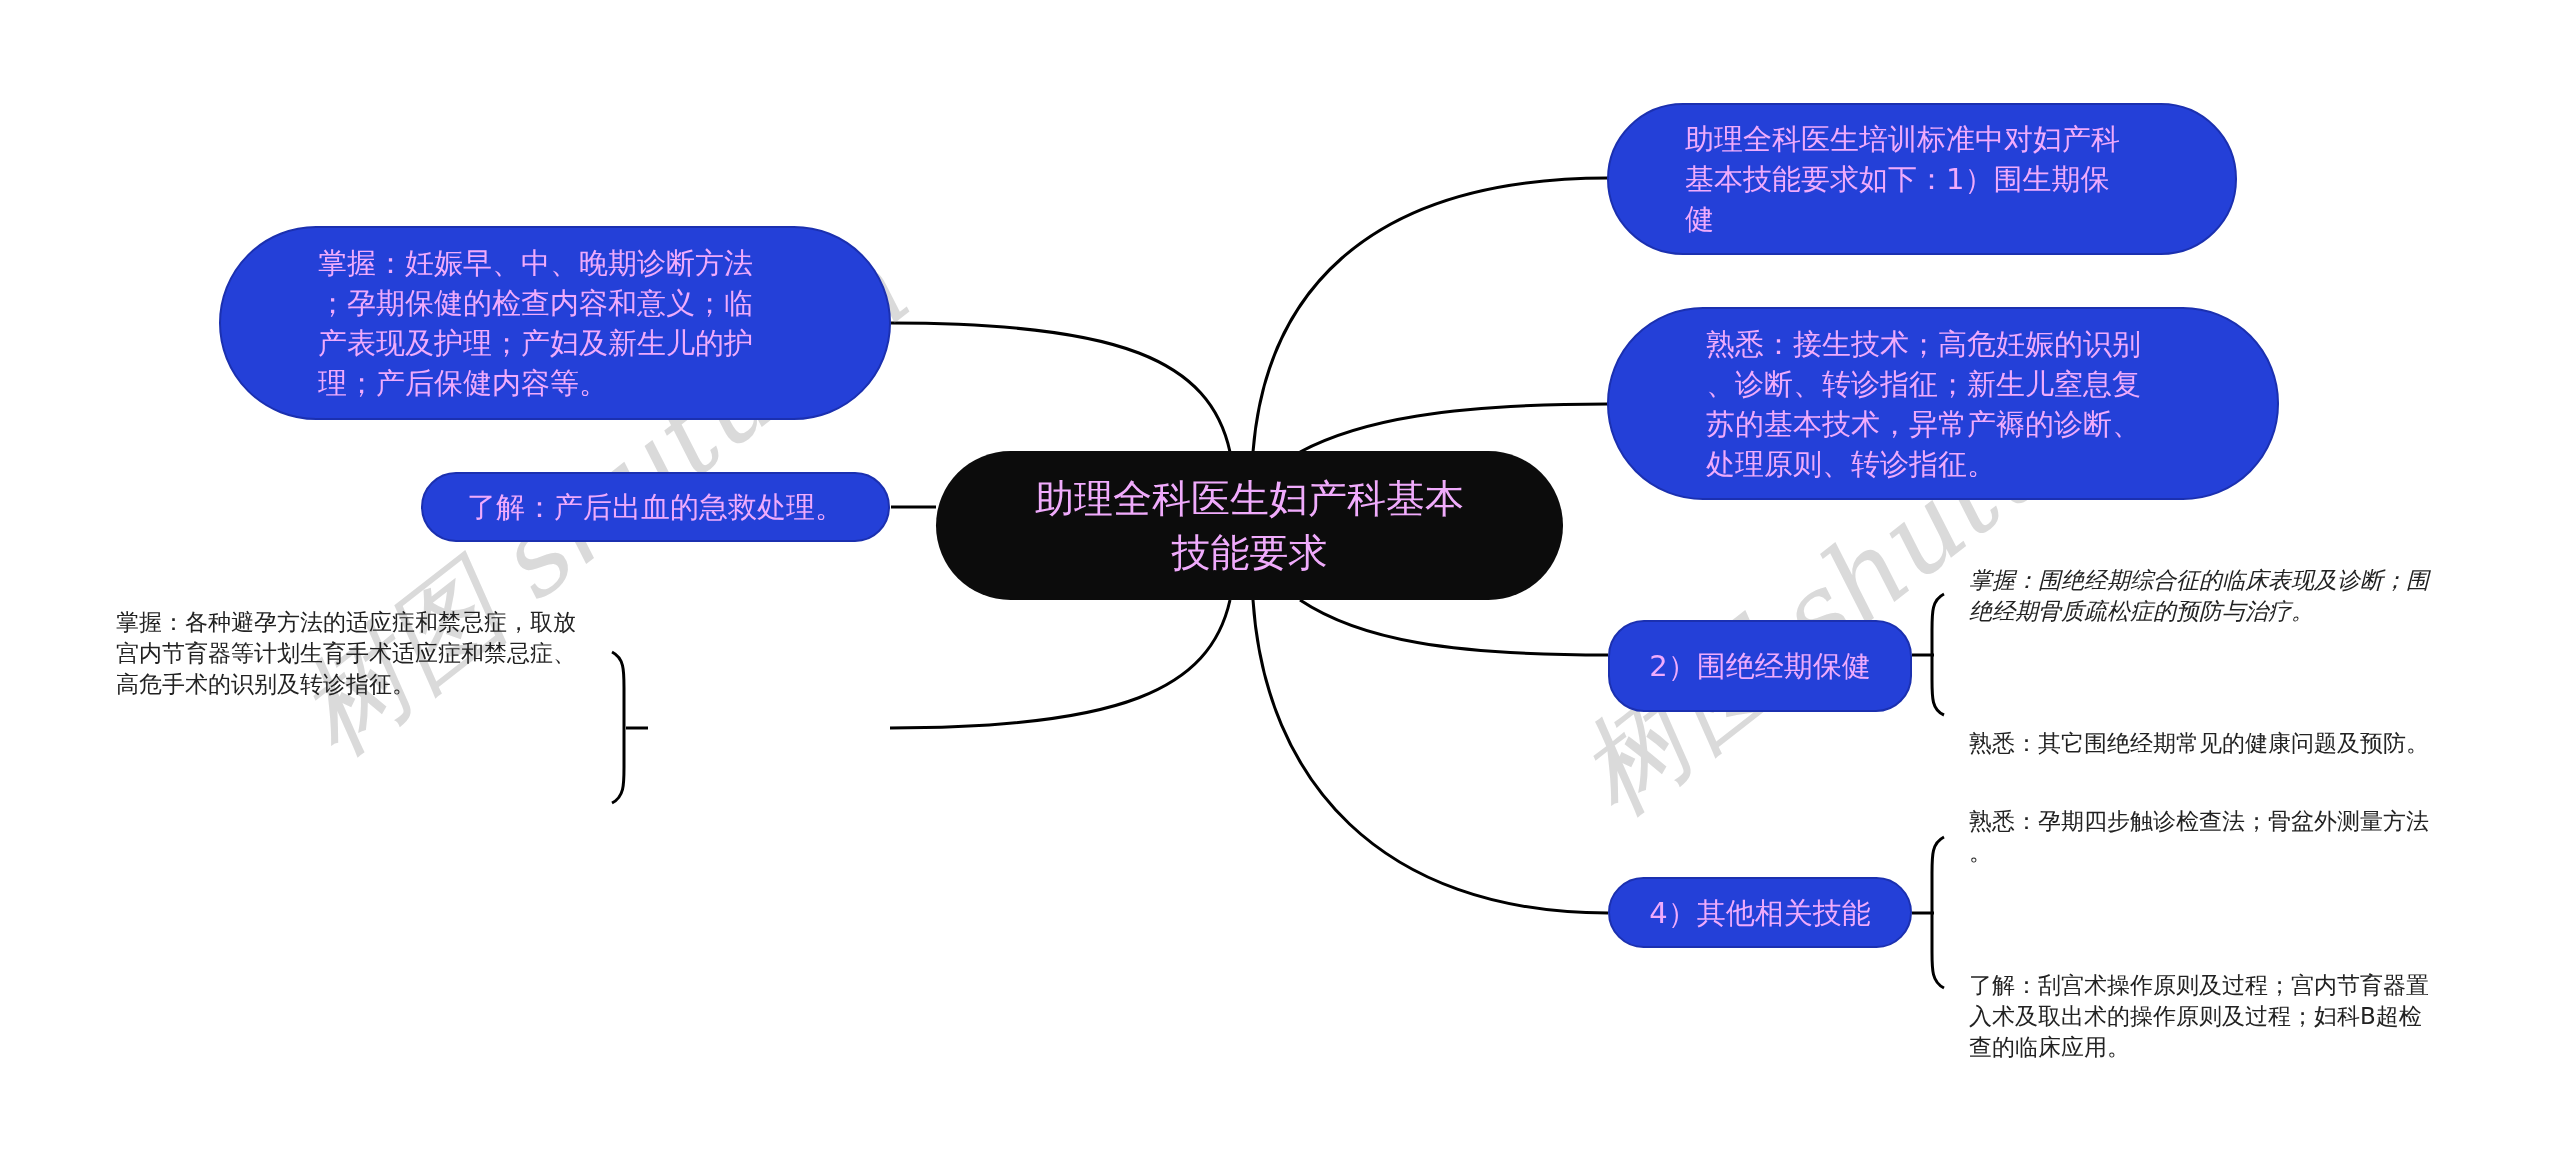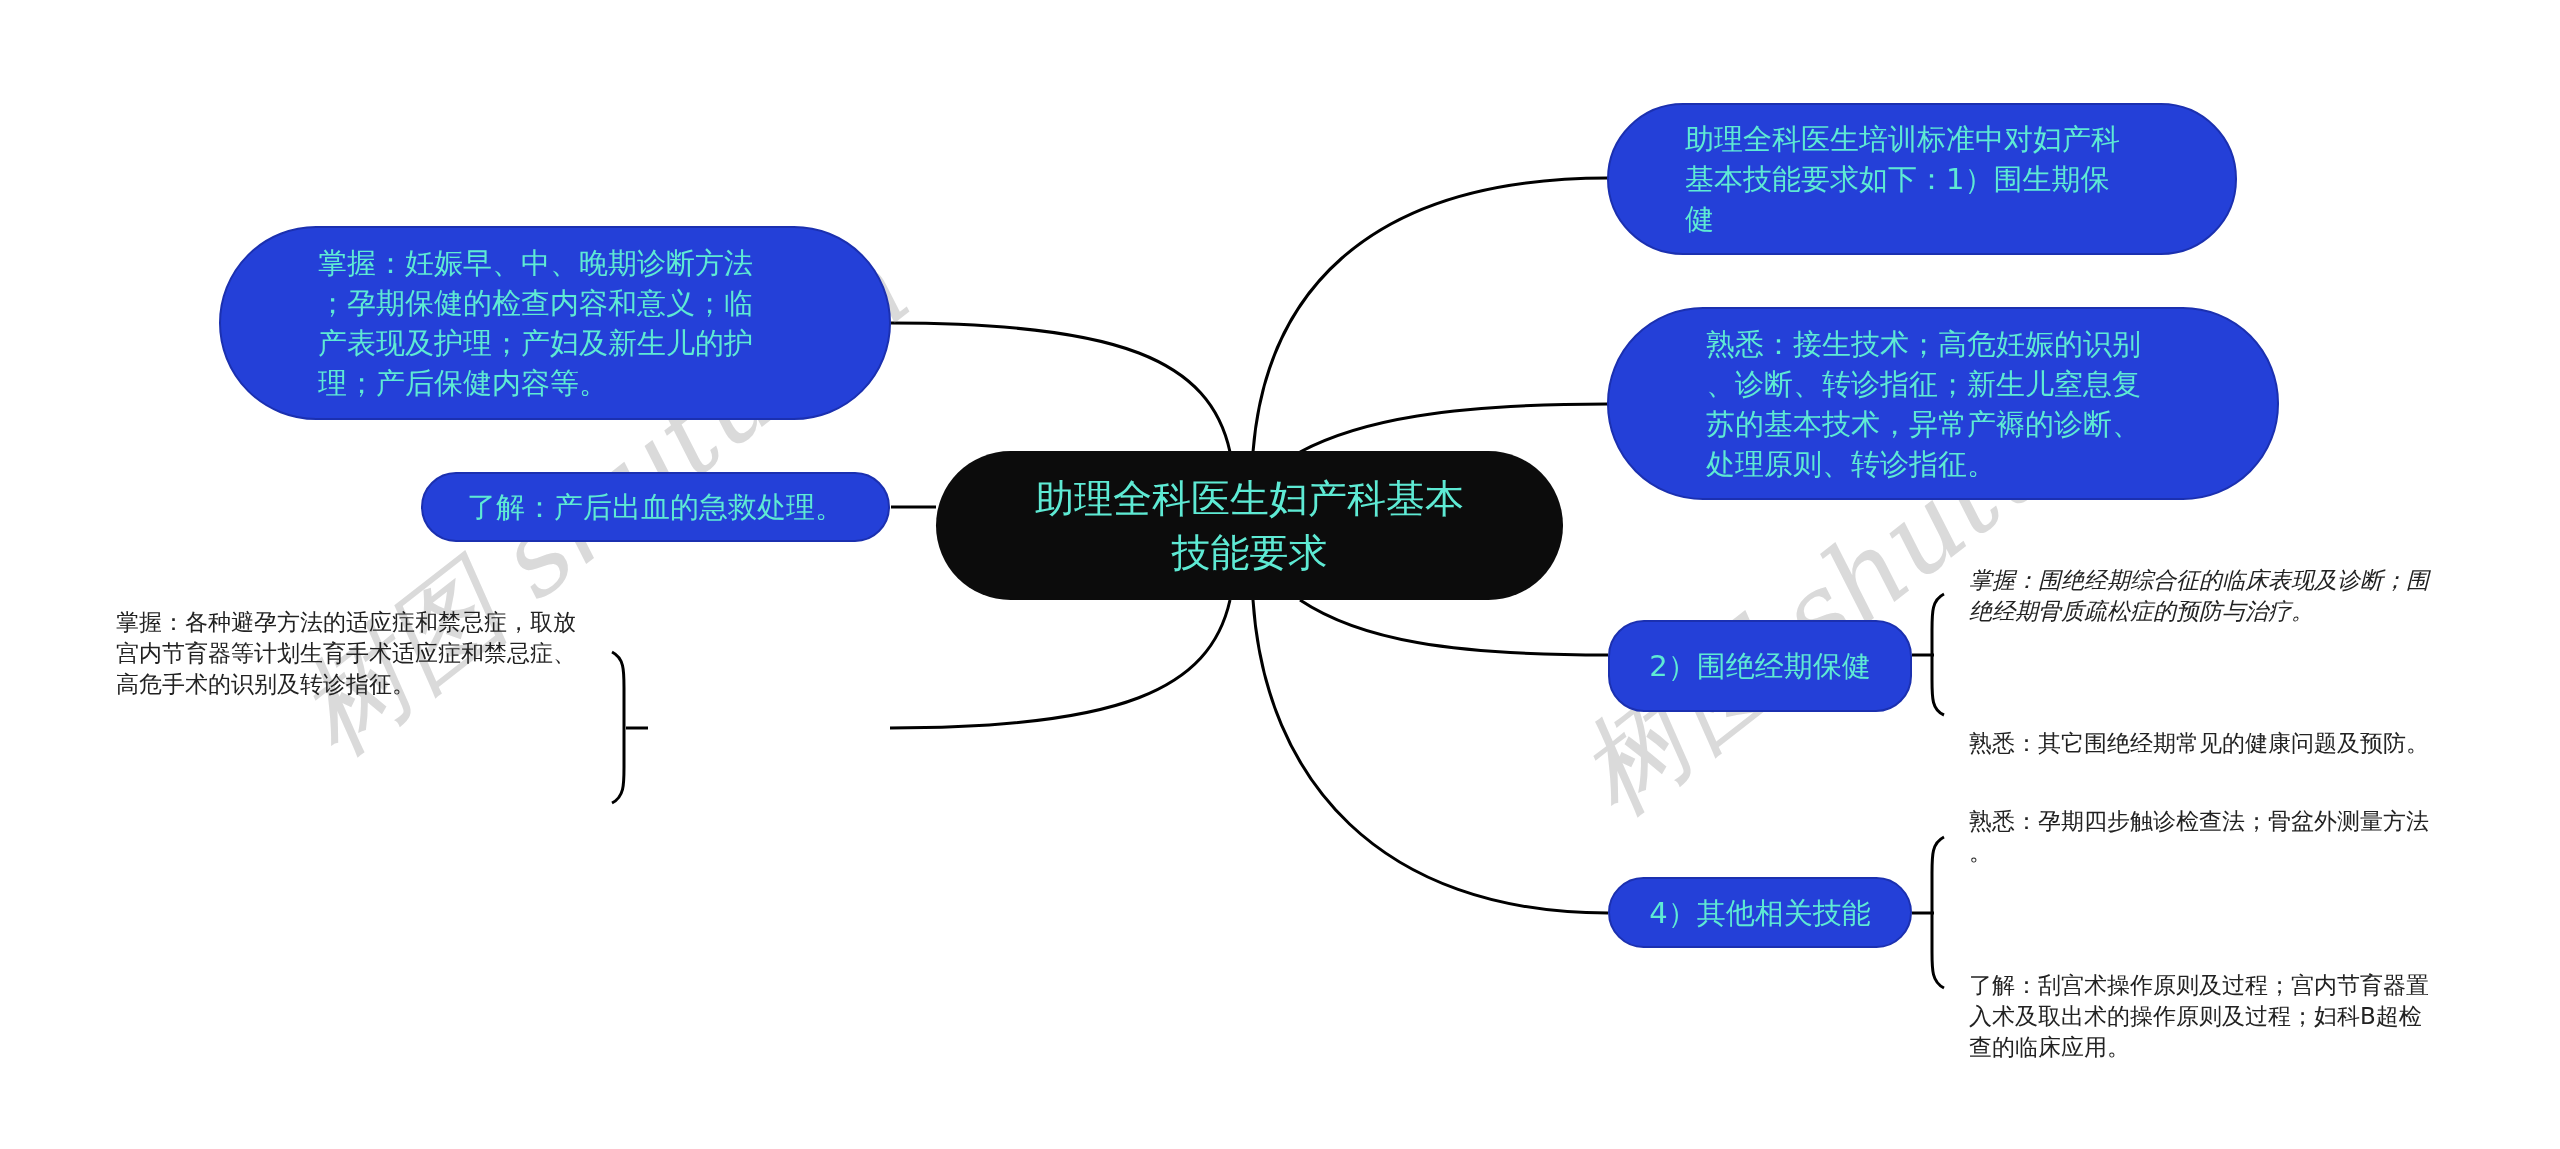--- a/index.html
+++ b/index.html
@@ -1,19 +1,19 @@
 <!DOCTYPE html>
 <html><head>
 <meta charset="utf-8">
 <style>
   html, body { margin:0; padding:0; }
   body { width:2560px; height:1149px; position:relative; background:#ffffff; overflow:hidden; font-family:"DejaVu Sans","Liberation Sans",sans-serif; }
   #canvas { position:absolute; left:0; top:0; width:2560px; height:1149px; }
   svg.links { position:absolute; left:0; top:0; width:2560px; height:1149px; }
-  .node { position:absolute; box-sizing:border-box; display:flex; align-items:center; color:#5eead4; }
+  .node { position:absolute; box-sizing:border-box; display:flex; align-items:center; color:#f0abfc; }
   .node.root { background:#0c0c0c; border-radius:75px; justify-content:center; text-align:center; font-size:39px; line-height:54px; padding:0 60px; }
   .node.blue { background:#2440d8; border:2px solid #1b30b0; }
   .node.blue.big { font-size:29px; line-height:40px; }
   .node.blue.small { justify-content:center; font-size:29px; line-height:40px; }
   .node .txt { white-space:pre-line; }
   .leaf { position:absolute; color:#222222; font-size:23px; line-height:31px; white-space:pre-line; }
   .watermark { position:absolute; color:rgba(150,150,150,0.35); font-family:"DejaVu Serif","Liberation Serif",serif; font-style:italic; font-size:110px; white-space:nowrap; transform-origin:left bottom; pointer-events:none; }
 </style>
 </head>
 <body>

